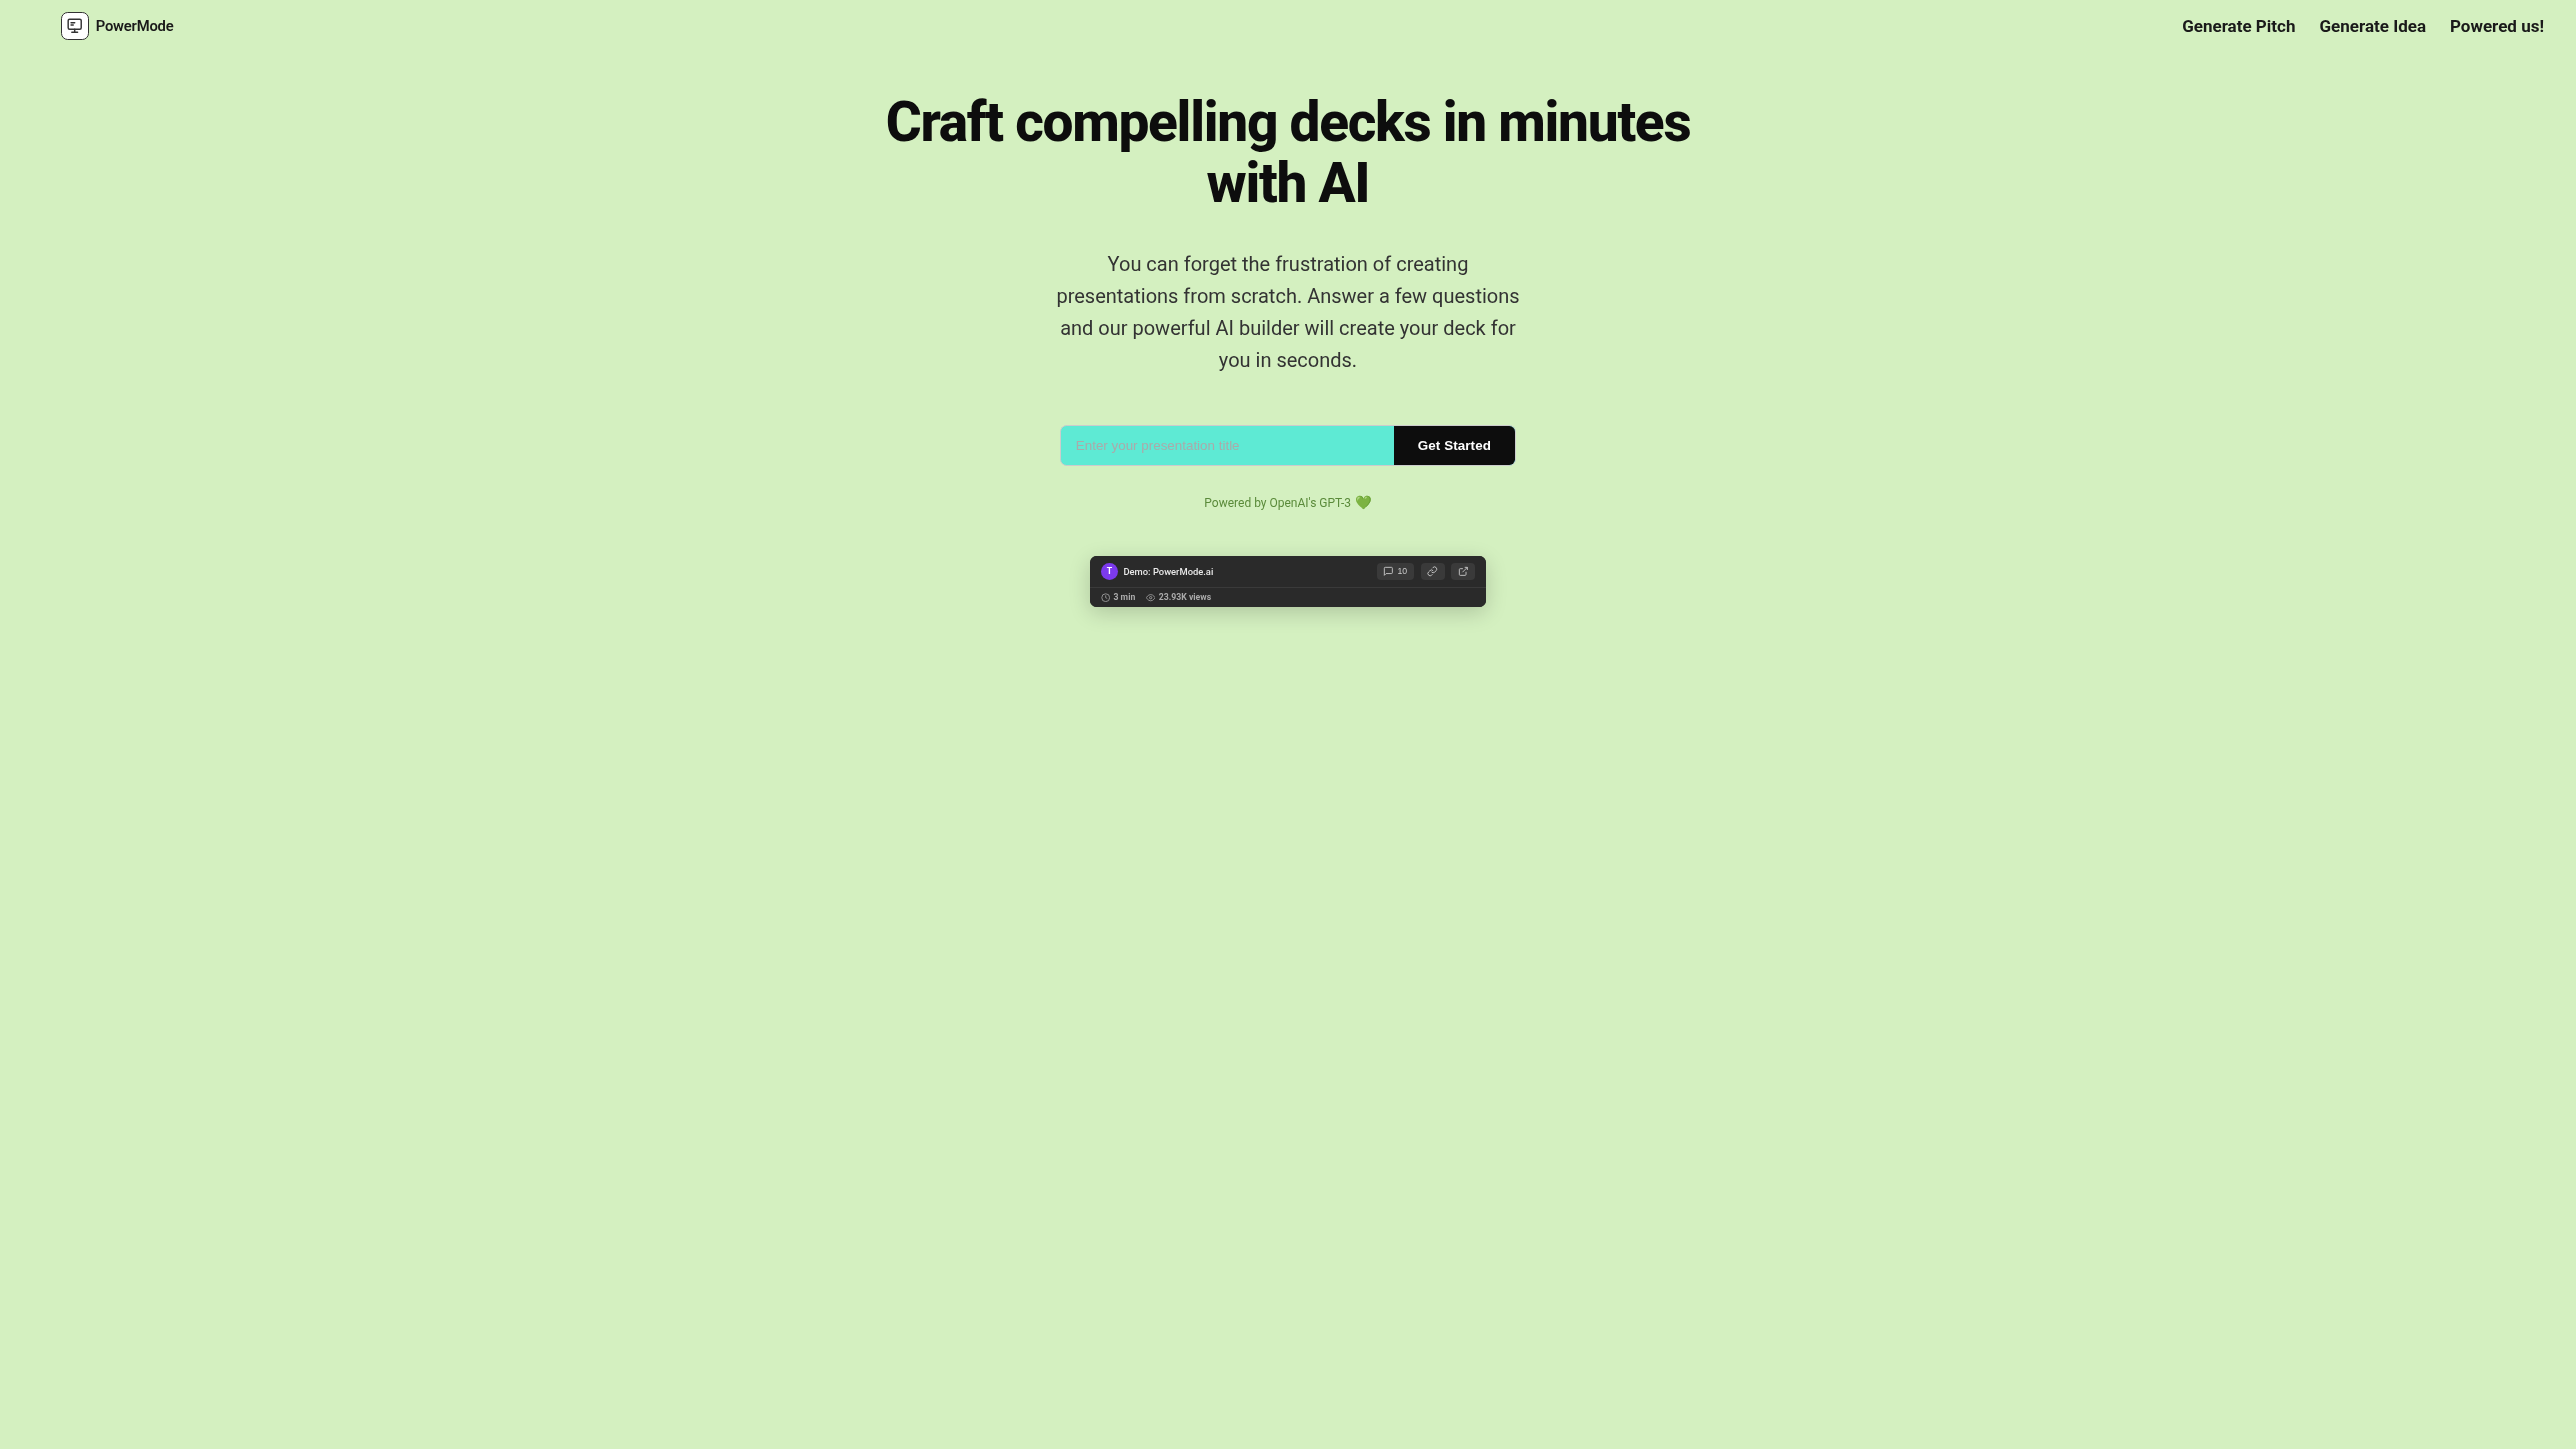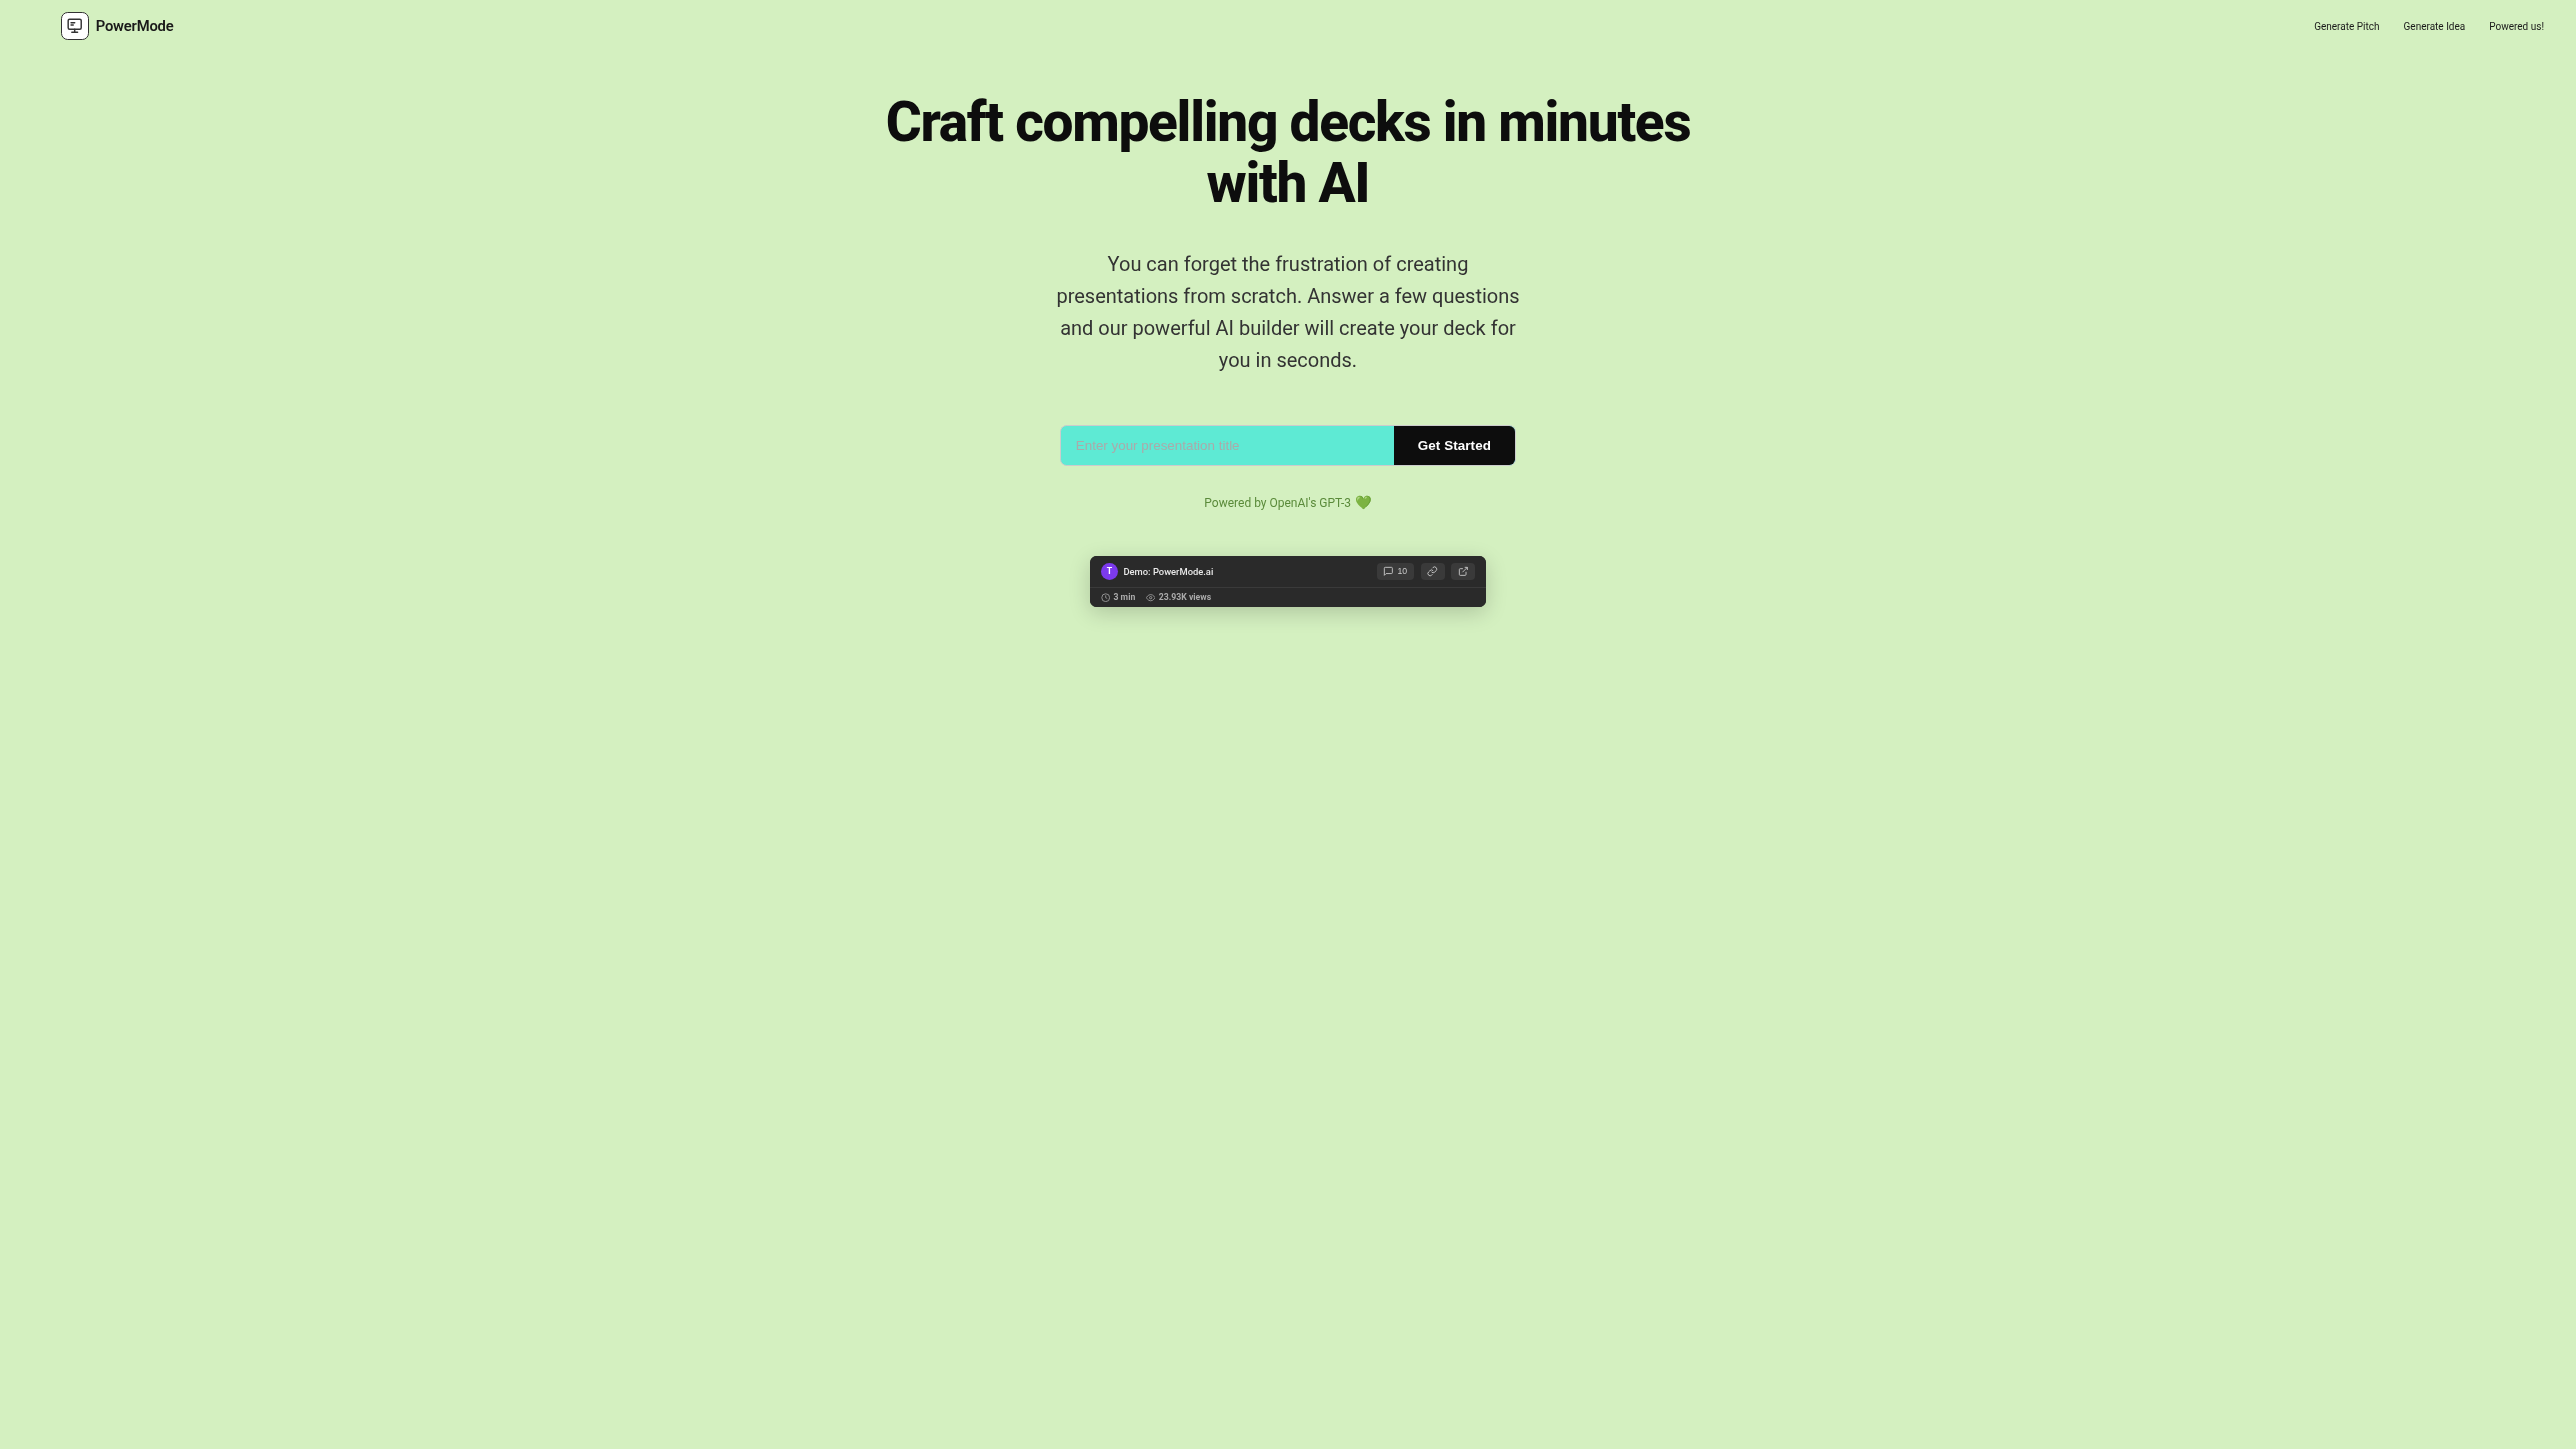--- a/index.html
+++ b/index.html
@@ -55,22 +55,22 @@
       letter-spacing: -0.2px;
     }
 
     .nav-links {
       display: flex;
       align-items: center;
       gap: 24px;
     }
 
     .nav-link {
-      font-size: 10px;
-      font-weight: 400;
+      font-size: 17px;
+      font-weight: 700;
       color: #1a1a1a;
       text-decoration: none;
       cursor: pointer;
       text-align: right;
     }
 
     
     .hero {
       display: flex;
       flex-direction: column;

